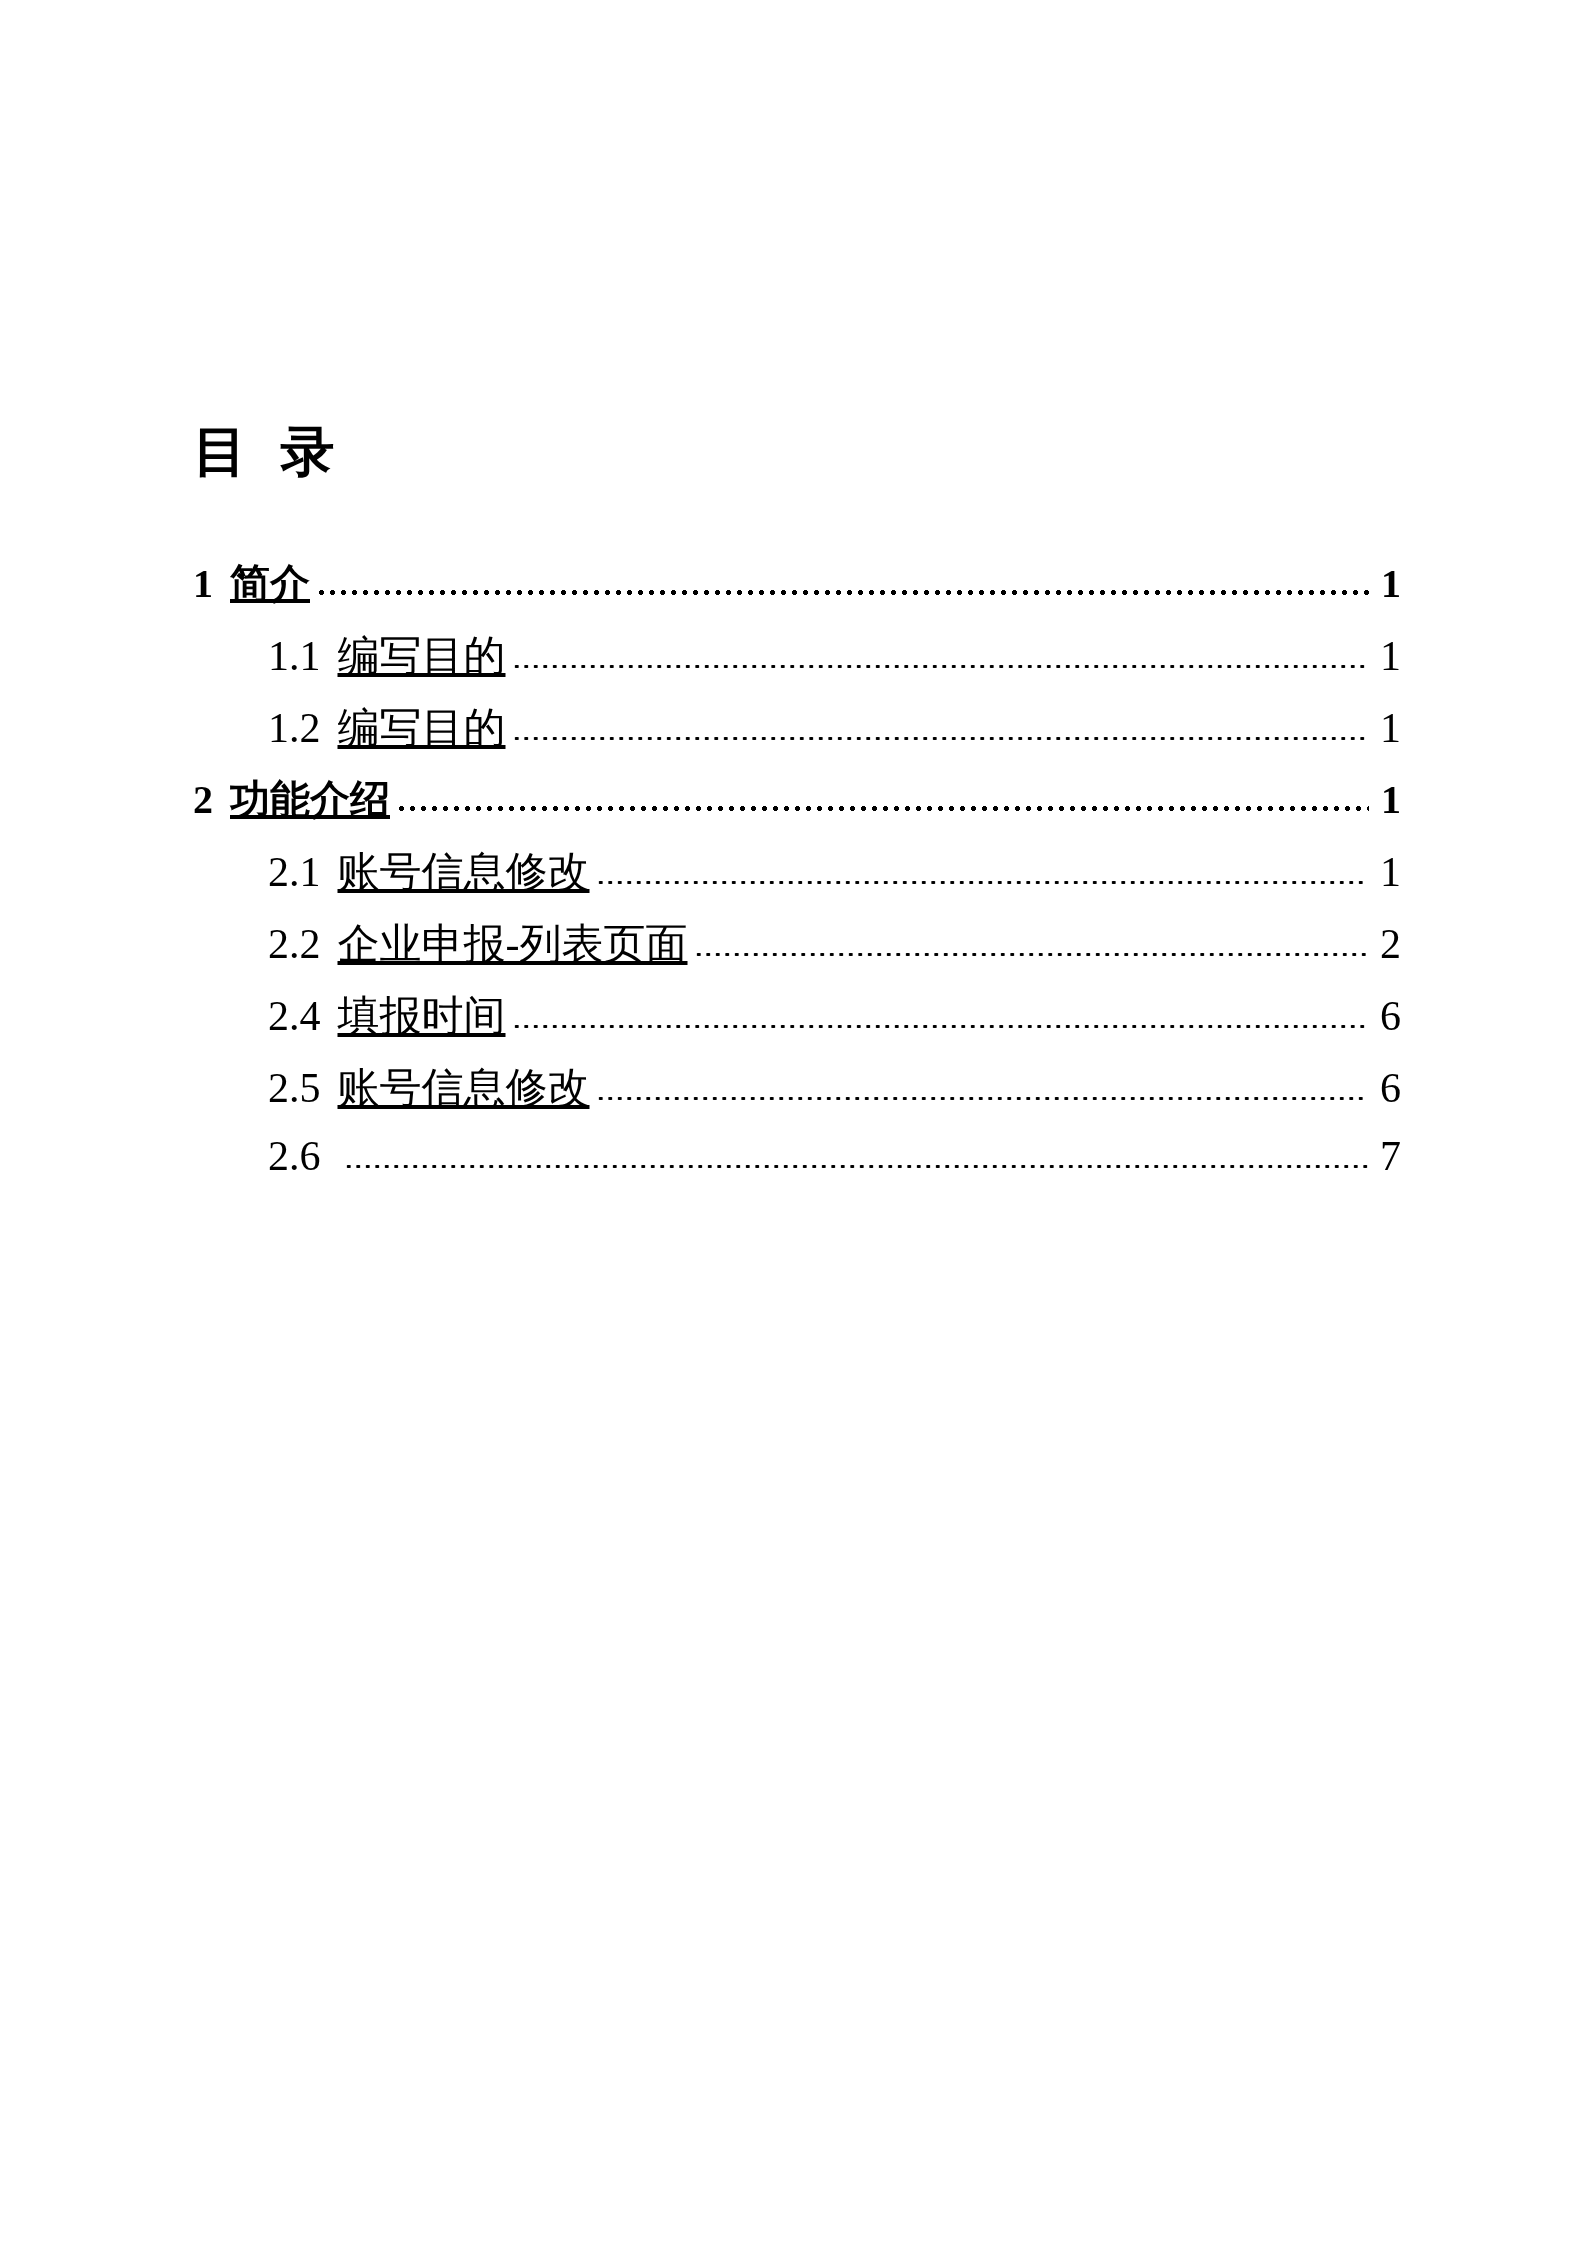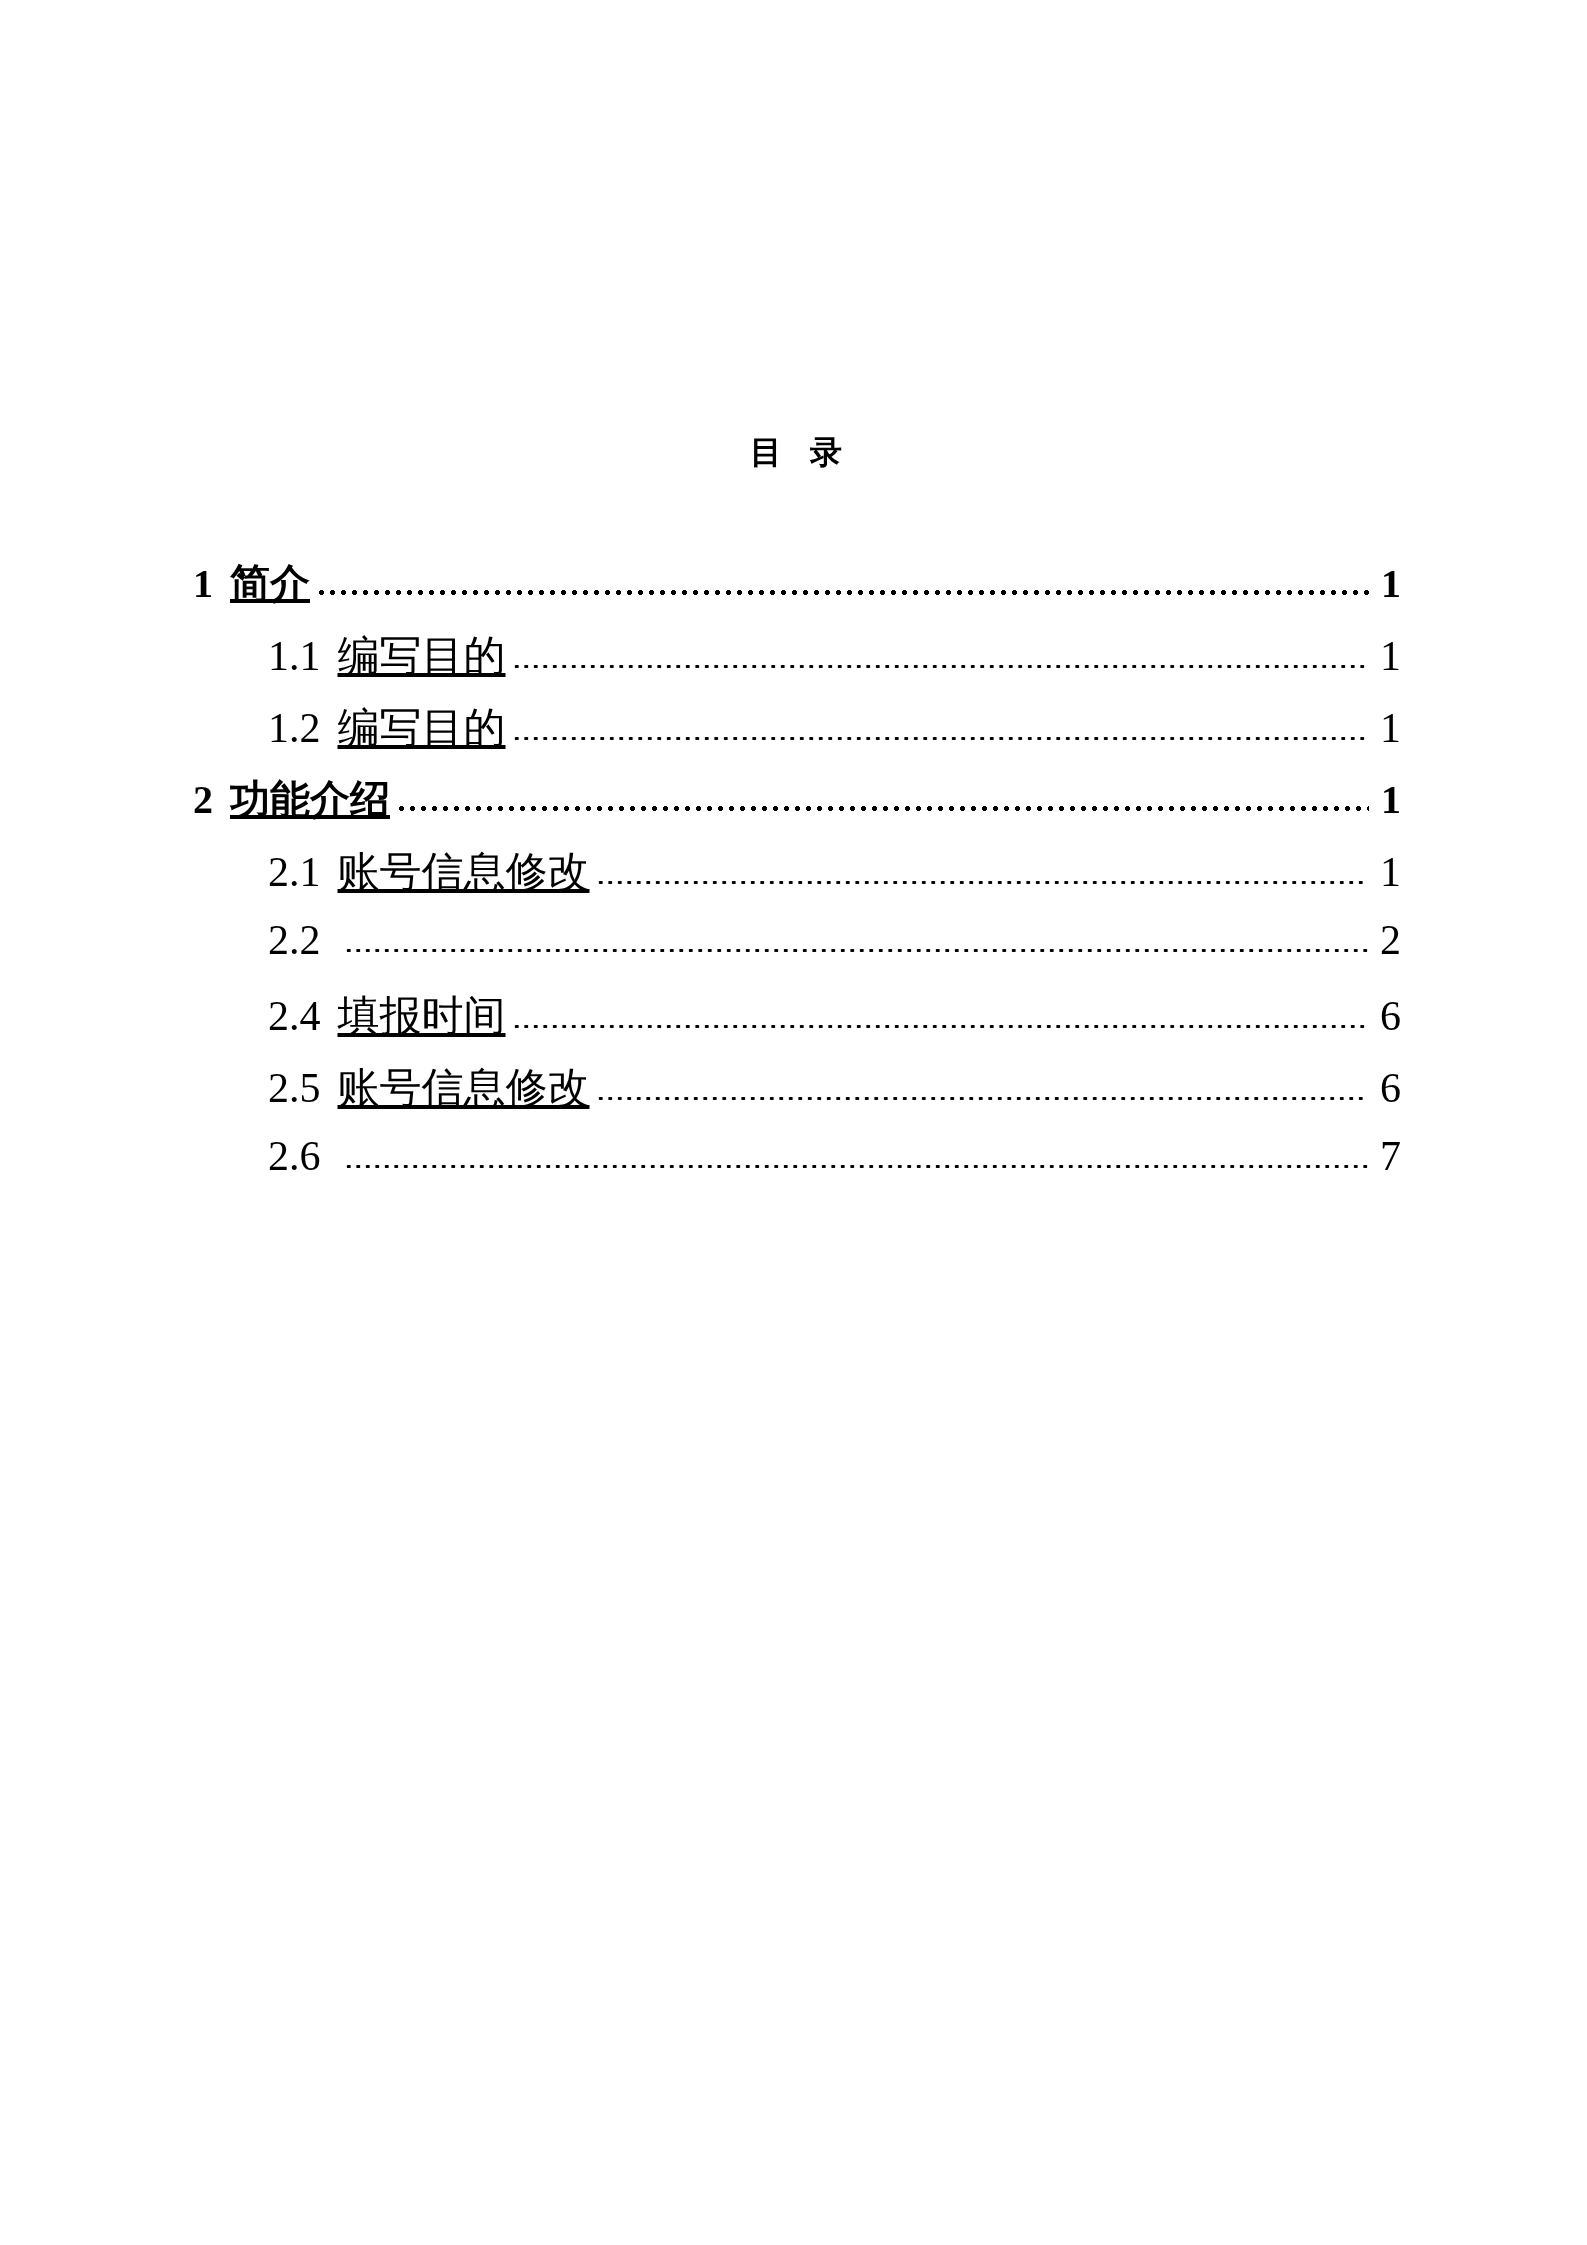--- a/index.html
+++ b/index.html
@@ -18,22 +18,22 @@
   .page {
     position: absolute;
     top: 0; left: 0;
     width: 1587px;
     height: 2245px;
     box-sizing: border-box;
     padding: 0 186px 0 193px;
   }
   .toc-title {
     margin: 424px 0 0 0;
-    text-align: center;
-    font-size: 32px;
+    text-align: left;
+    font-size: 54px;
     font-weight: bold;
     letter-spacing: 2px;
     word-spacing: 16px;
     line-height: 56px;
   }
   .toc {
     margin-top: 64px;
   }
   .toc-row {
     height: 72px;
@@ -109,20 +109,21 @@
     <span class="entry-page">1</span>
   </div>
       <div class="toc-row level-2">
     <span class="entry-number">2.1</span>
     <span class="entry-label">账号信息修改</span>
     <span class="dot-leader"></span>
     <span class="entry-page">1</span>
   </div>
       <div class="toc-row level-2">
     <span class="entry-number">2.2</span>
+    <span class="entry-label">企业申报-列表页面</span>
     <span class="dot-leader"></span>
     <span class="entry-page">2</span>
   </div>
       <div class="toc-row level-2">
     <span class="entry-number">2.4</span>
     <span class="entry-label">填报时间</span>
     <span class="dot-leader"></span>
     <span class="entry-page">6</span>
   </div>
       <div class="toc-row level-2">

